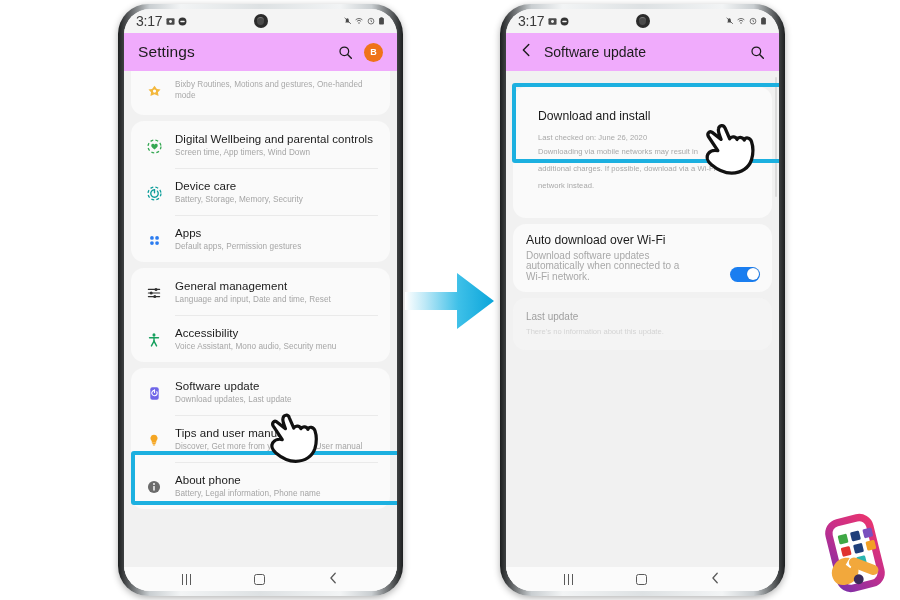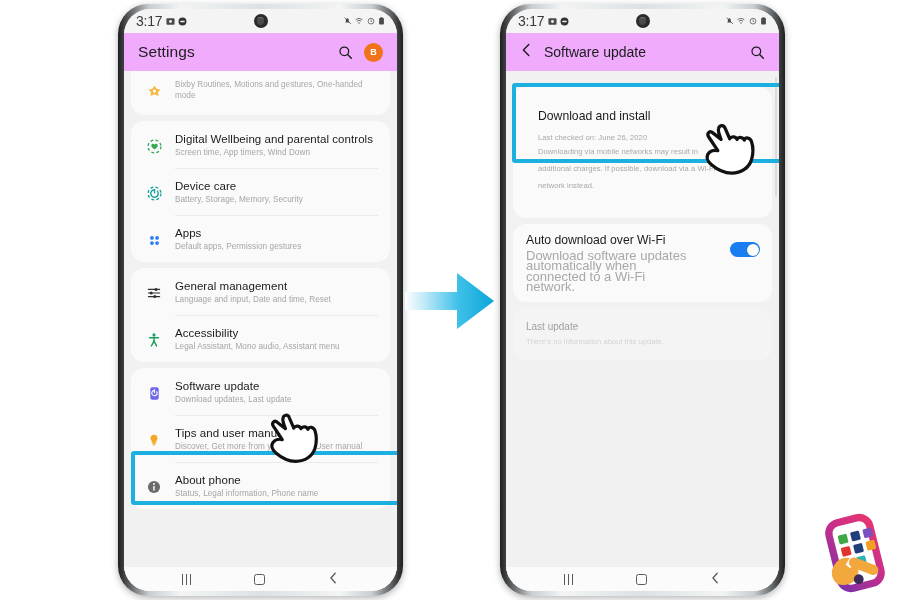--- a/index.html
+++ b/index.html
@@ -136,24 +136,24 @@
   .nav-recents i { display: block; width: 1.6px; height: 11px; background: #5a5a5a; }
   .nav-home { width: 11px; height: 11px; border: 1.6px solid #5a5a5a; border-radius: 2.5px; }
 
   
   .card-dl { margin: 0 7px 6px 7px; padding: 12px; }
   .dl-inner { padding: 10px 13px 12px 13px; }
   .dl-title { font-size: 12.2px; color: #1b1b1b; line-height: 15px; }
   .dl-meta { font-size: 7.6px; color: #a8a8a8; line-height: 10.2px; margin-top: 9px; letter-spacing: 0.05px; }
   .dl-desc { font-size: 7.6px; color: #a8a8a8; line-height: 17px; letter-spacing: 0.05px; max-width: 186px;}
 
-  .row-toggle { display: flex; align-items: flex-start; padding: 9px 12px 10px 13px; }
+  .row-toggle { display: flex; align-items: flex-end; padding: 9px 12px 10px 13px; }
   .rt-text { flex: 1; }
   .rt-title { font-size: 12.2px; color: #1b1b1b; line-height: 15px; }
-  .rt-sub { font-size: 13px; color: #a8a8a8; line-height: 10.2px; margin-top: 3px; max-width: 170px; }
+  .rt-sub { font-size: 10px; color: #a8a8a8; line-height: 10.2px; margin-top: 3px; max-width: 170px; }
   .switch {
     width: 30px; height: 15px; border-radius: 8px;
     background: #1a7ef0; position: relative; margin-top: 9px; flex-shrink: 0;
   }
   .switch::after {
     content: ""; position: absolute; right: 1.5px; top: 1.5px;
     width: 12px; height: 12px; border-radius: 50%; background: #fff;
     box-shadow: 0 0 1px rgba(0,0,0,0.3);
   }
   .card-faded { opacity: 0.40; }
@@ -314,21 +314,21 @@
               <svg width="16" height="16" viewBox="0 0 20 20">
                   <circle cx="10" cy="3.6" r="1.9" fill="#17a05e"></circle>
                   <path d="M4.4 7.2 L15.6 7.2" stroke="#17a05e" stroke-width="1.8" stroke-linecap="round"></path>
                   <path d="M10 6.4 V12" stroke="#17a05e" stroke-width="1.8" stroke-linecap="round"></path>
                   <path d="M10 11.4 L6.8 17.4" stroke="#17a05e" stroke-width="1.8" stroke-linecap="round"></path>
                   <path d="M10 11.4 L13.2 17.4" stroke="#17a05e" stroke-width="1.8" stroke-linecap="round"></path>
                 </svg>
             </span>
             <div class="row-text">
               <div class="row-title">Accessibility</div>
-              <div class="row-sub">Legal Assistant, Mono audio, Assistant menu</div>
+              <div class="row-sub">Voice Assistant, Mono audio, Security menu</div>
             </div>
           </div>
         </div>
 
         <div class="card">
           <div class="row">
             <span class="row-icon">
               <svg width="15" height="15" viewBox="0 0 20 20">
                   <rect x="4.4" y="1.8" width="11.2" height="16.4" rx="2.6" fill="#6f66e8"></rect>
                   <path d="M10 5.8 a3.6 3.6 0 1 0 3.1 1.8" stroke="#fff" stroke-width="1.5" fill="none" stroke-linecap="round"></path>
@@ -356,21 +356,21 @@
           <div class="row">
             <span class="row-icon">
               <svg width="16" height="16" viewBox="0 0 20 20">
                   <circle cx="10" cy="10" r="7.6" fill="#6b6b6b"></circle>
                   <circle cx="10" cy="6.2" r="1.15" fill="#fff"></circle>
                   <rect x="9.1" y="8.6" width="1.8" height="6" rx="0.9" fill="#fff"></rect>
                 </svg>
             </span>
             <div class="row-text">
               <div class="row-title">About phone</div>
-              <div class="row-sub">Status, Legal information, Phone name</div>
+              <div class="row-sub">Battery, Legal information, Phone name</div>
             </div>
           </div>
         </div>
 
         <div class="hl-box" id="hl-left"></div>
       </div>
 
       <div class="navbar">
         <span class="nav-recents">
             <i></i>

